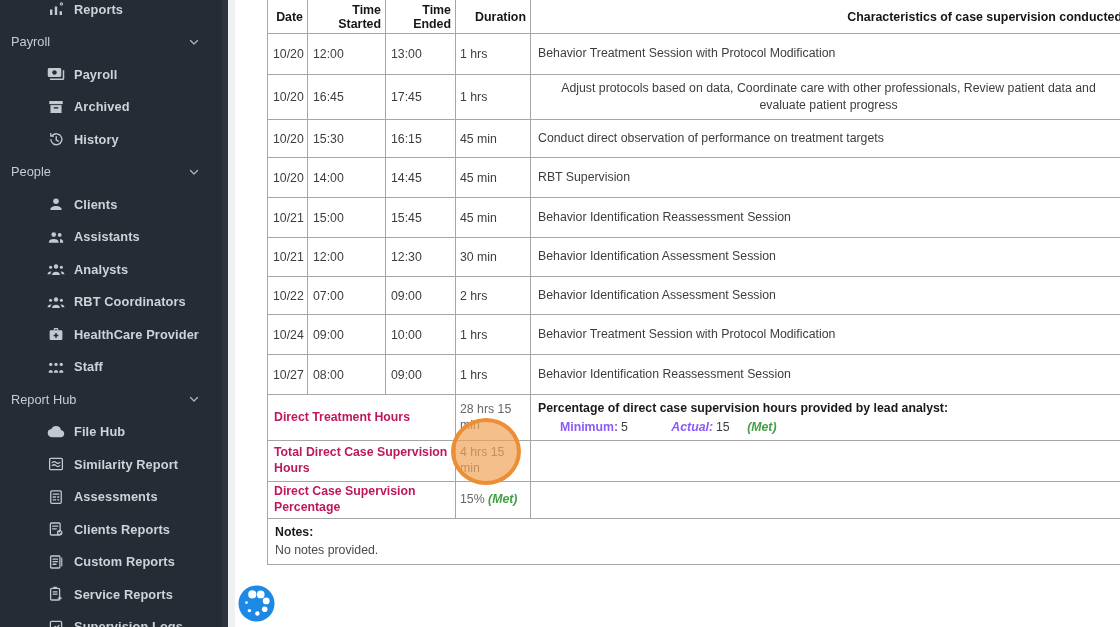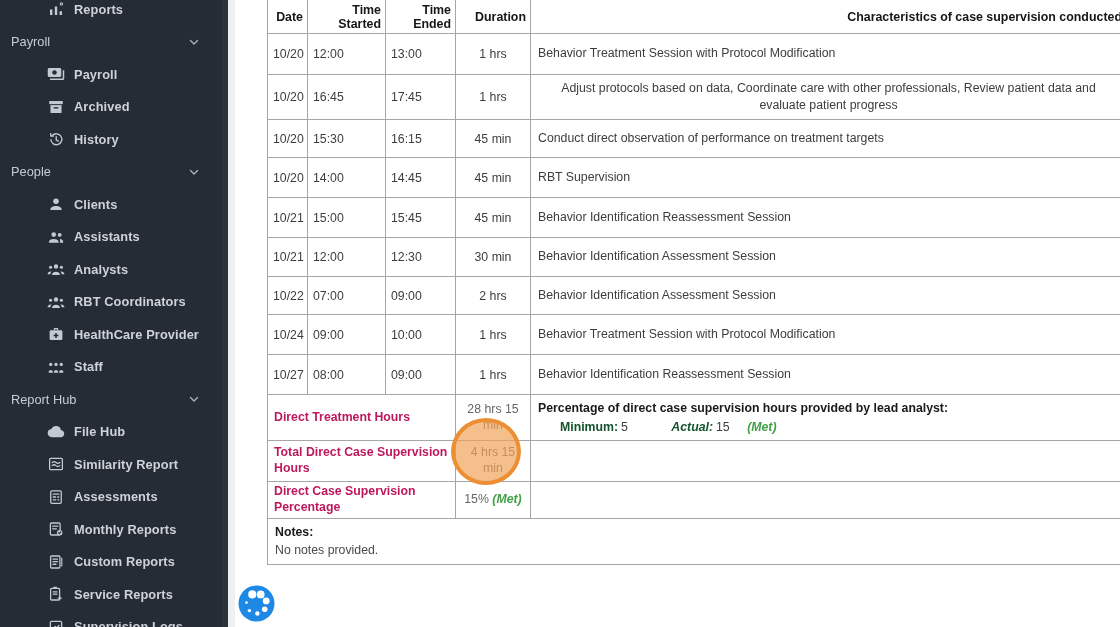--- a/index.html
+++ b/index.html
@@ -26,42 +26,42 @@
   
   .log-table{position:absolute;left:32px;top:0;width:860px;border-collapse:collapse;table-layout:fixed;font-size:12.3px;color:#3d3d3d;}
   .log-table col.col-date{width:40px;}
   .log-table col.col-start{width:78px;}
   .log-table col.col-end{width:70px;}
   .log-table col.col-dur{width:75px;}
   .log-table td,.log-table th{border:1px solid var(--border-gray,#a6a6a6);vertical-align:middle;}
   .log-table thead th{border-top:none;height:33px;font-size:12.4px;font-weight:bold;color:#161616;text-align:right;padding:0 4px;}
   .c-date{padding:2px 4px 2px 5px;}
   .c-start,.c-end{padding:2px 4px 2px 5px;}
-  .c-dur{text-align:center;padding:2px 4px;}
+  .c-dur{text-align:left;padding:2px 4px;}
   .c-char{padding:4px 7px;line-height:1.4;}
   .c-char.center{text-align:center;}
   tbody tr:nth-child(1){height:41px;}
   tbody tr:nth-child(2){height:45px;}
   tbody tr:nth-child(3){height:38px;}
   tbody tr:nth-child(4){height:40px;}
   tbody tr:nth-child(5){height:40px;}
   tbody tr:nth-child(6){height:39px;}
   tbody tr:nth-child(7){height:38px;}
   tbody tr:nth-child(8){height:40px;}
   tbody tr:nth-child(9){height:40px;}
   tbody tr:nth-child(10){height:39px;}
   tbody tr:nth-child(11){height:41px;}
   tbody tr:nth-child(12){height:35px;}
   tbody tr:nth-child(13){height:38px;}
   .s-label{font-weight:bold;color:#be185d;padding:2px 4px 2px 6px;line-height:1.3;}
   .s-val{color:#666;line-height:1.3;}
   .lead{vertical-align:top;padding-top:5px;}
   .lead-head{font-weight:bold;color:#1a1a1a;line-height:1.45;}
   .lead-line{margin-top:1px;color:#3d3d3d;}
-  .lead-line .b{font-weight:bold;color:#14532d;padding-left:22px;}
+  .lead-line .b{font-weight:bold;color:#8b5cf6;padding-left:22px;}
   .gap{margin-left:18px;font-style:italic;}
   .sp{margin-left:3px;}
   .met{color:var(--met-green,#43a047);font-weight:bold;font-style:italic;}
   .notes-cell{padding:4px 7px;line-height:1.5;vertical-align:top;}
   .notes-label{font-weight:bold;color:#1a1a1a;}
   .notes-text{color:#4a4a4a;}
 
   
   .highlight-circle{position:absolute;left:451px;top:418px;width:70px;height:67px;border-radius:50%;
     background:rgba(240,160,85,0.68);border:4.5px solid var(--highlight-orange,#ec8e33);box-sizing:border-box;z-index:6;pointer-events:none;}
@@ -252,21 +252,21 @@
 
       <div class="nav-item">
         <span class="nav-icon">
             <svg viewBox="0 0 24 24" fill="none" stroke="currentColor" stroke-width="1.7">
               <rect x="4.5" y="4" width="13" height="16" rx="1.5"></rect>
               <path d="M7.5 8.2h7M7.5 11.7h5" stroke-linecap="round"></path>
               <circle cx="16.9" cy="16.9" r="3.7" fill="currentColor" stroke="none"></circle>
               <path d="M15.3 16.9l1.2 1.2 2-2.2" stroke="#262c35" stroke-width="1.4" stroke-linecap="round" stroke-linejoin="round"></path>
             </svg>
           </span>
-        <span class="nav-label">Monthly Reports</span>
+        <span class="nav-label">Clients Reports</span>
       </div>
 
       <div class="nav-item">
         <span class="nav-icon">
             <svg viewBox="0 0 24 24" fill="none" stroke="currentColor" stroke-width="1.7">
               <rect x="4.8" y="4" width="12.4" height="16" rx="1.2"></rect>
               <path d="M8 8.2h6M8 11.6h6M8 15h4" stroke-linecap="round"></path>
               <path d="M19.7 6.8v10.4" stroke-width="1.5" stroke-linecap="round"></path>
             </svg>
           </span>

